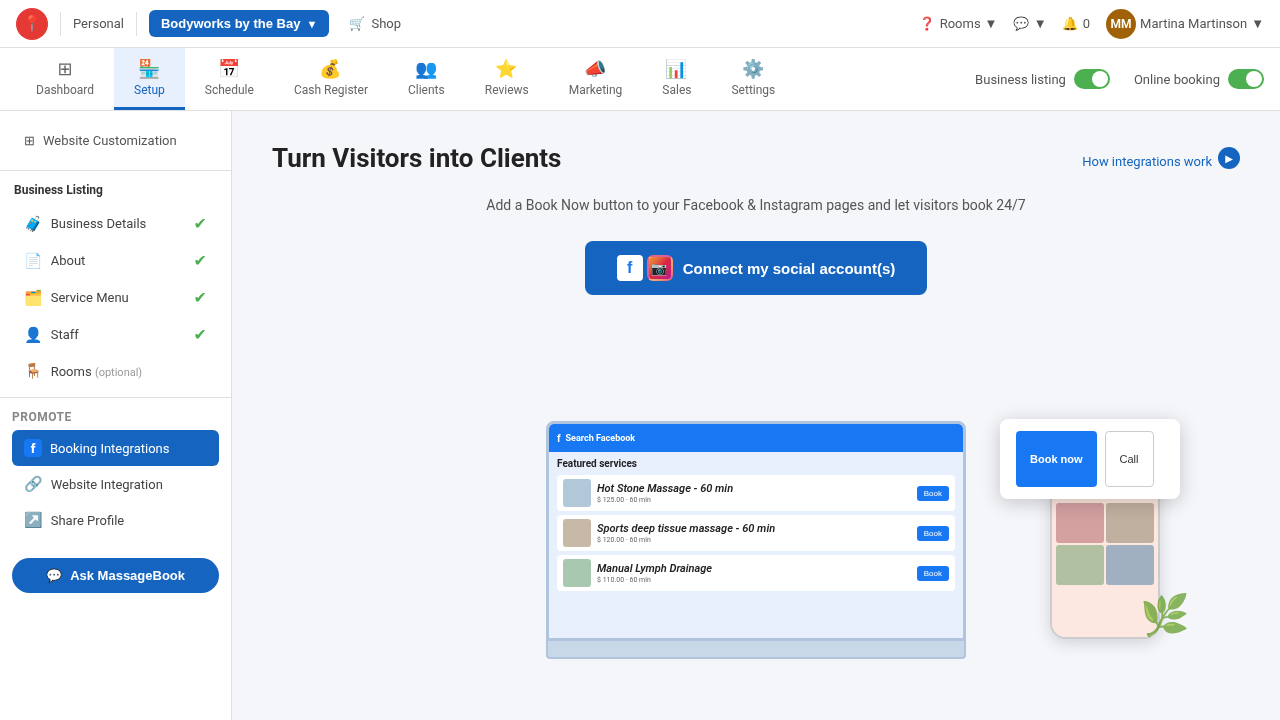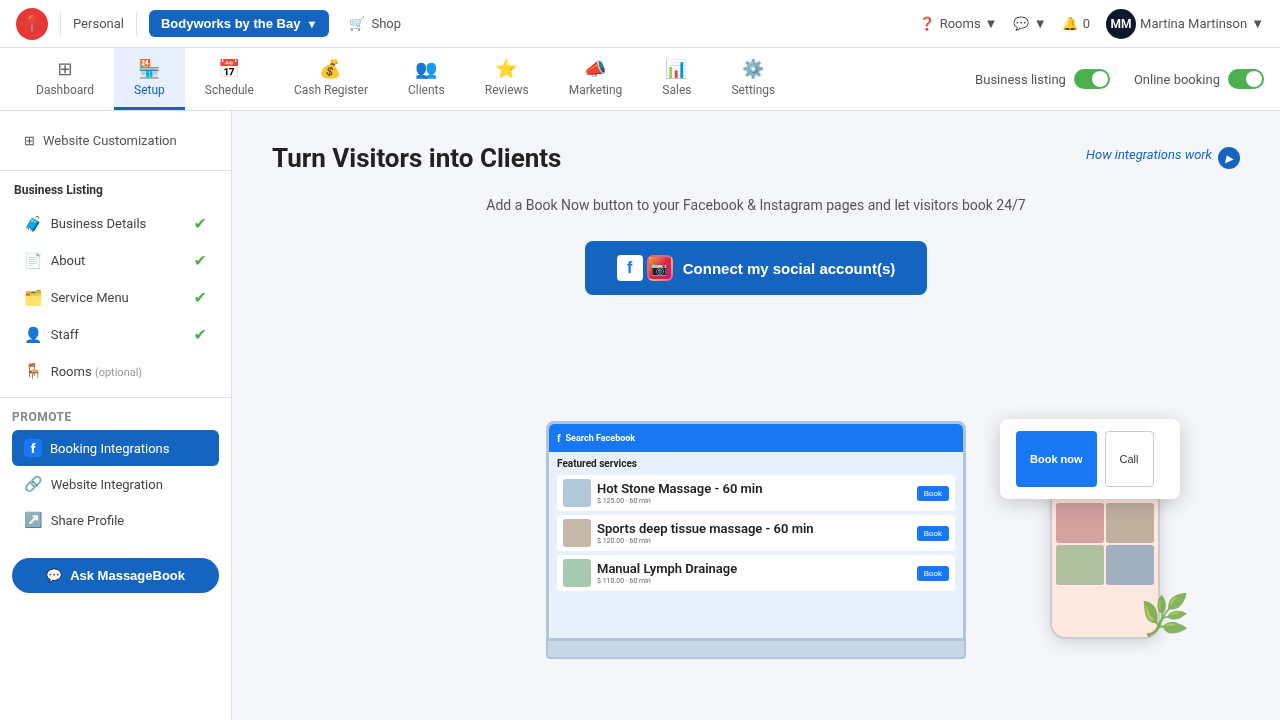--- a/index.html
+++ b/index.html
@@ -17,21 +17,21 @@
     .nav-divider { width: 1px; height: 24px; background: #e0e0e0; }
     .personal-label { color: #555; font-size: 13px; }
     .business-btn {
       display: flex; align-items: center; gap: 6px; background: #1565c0; color: #fff;
       border: none; border-radius: 6px; padding: 6px 12px; font-size: 13px; font-weight: 600; cursor: pointer;
     }
     .business-btn .chevron { font-size: 11px; }
     .shop-link { display: flex; align-items: center; gap: 6px; color: #555; font-size: 13px; cursor: pointer; margin-left: 8px; }
     .nav-right { margin-left: auto; display: flex; align-items: center; gap: 16px; }
     .nav-right-item { display: flex; align-items: center; gap: 4px; color: #555; font-size: 13px; cursor: pointer; }
-    .avatar-placeholder { width: 30px; height: 30px; border-radius: 50%; background: #0f172a; display: flex; align-items: center; justify-content: center; color: #fff; font-size: 12px; font-weight: 600; }
+    .avatar-placeholder { width: 30px; height: 30px; border-radius: 50%; background: #a16207; display: flex; align-items: center; justify-content: center; color: #fff; font-size: 12px; font-weight: 600; }
 
     
     .tab-nav {
       display: flex; align-items: center; background: #fff; border-bottom: 1px solid #e0e0e0;
       padding: 0 16px; gap: 0; position: relative;
     }
     .tab-item {
       display: flex; flex-direction: column; align-items: center; gap: 4px;
       padding: 10px 20px; cursor: pointer; color: #666; font-size: 12px; border-bottom: 3px solid transparent;
       position: relative; transition: color 0.2s;
@@ -71,21 +71,21 @@
       display: flex; align-items: center; gap: 8px; background: #1565c0; color: #fff;
       border: none; border-radius: 24px; padding: 10px 16px; font-size: 13px; font-weight: 600;
       cursor: pointer; width: calc(100% - 24px); margin: 8px 12px 12px; justify-content: center;
     }
 
     
     .content { flex: 1; overflow-y: auto; padding: 32px 40px; background: #f5f6fa; }
 
     .content-header { display: flex; align-items: center; justify-content: space-between; margin-bottom: 24px; gap: 8px; }
     .content-title { font-size: 26px; font-weight: 700; color: #222; }
-    .integration-link { display: flex; align-items: flex-start; gap: 6px; color: #1565c0; font-size: 13px; cursor: pointer; text-decoration: none; font-style: italic; }
+    .integration-link { display: flex; align-items: flex-end; gap: 6px; color: #1565c0; font-size: 13px; cursor: pointer; text-decoration: none; }
     .play-icon { width: 22px; height: 22px; background: #1565c0; border-radius: 50%; display: flex; align-items: center; justify-content: center; color: #fff; font-size: 10px; }
 
     .content-sub { text-align: center; color: #555; font-size: 14px; margin-bottom: 28px; }
 
     .connect-btn {
       display: flex; align-items: center; justify-content: center; gap: 10px;
       background: #1565c0; color: #fff; border: none; border-radius: 8px;
       padding: 14px 32px; font-size: 15px; font-weight: 600; cursor: pointer;
       margin: 0 auto 32px; width: auto;
     }
@@ -113,21 +113,21 @@
 
     .fb-preview {
       background: #e8f0fe; height: 100%; padding: 8px;
       font-size: 9px; color: #333;
     }
     .fb-bar { background: #1877f2; height: 28px; border-radius: 4px 4px 0 0; display: flex; align-items: center; padding: 0 8px; color: #fff; font-size: 10px; font-weight: 700; margin: -8px -8px 6px; }
     .services-title { font-size: 10px; font-weight: 700; margin-bottom: 6px; color: #222; }
     .service-row { display: flex; align-items: center; gap: 6px; background: #fff; border-radius: 4px; padding: 4px 6px; margin-bottom: 4px; }
     .service-thumb { width: 28px; height: 28px; border-radius: 3px; background: #b0bec5; flex-shrink: 0; }
     .service-info { flex: 1; }
-    .service-name { font-size: 13px; font-weight: 600; color: #222; line-height: 1.2; }
+    .service-name { font-size: 11px; font-weight: 600; color: #222; line-height: 1.2; font-style: italic; }
     .service-price { font-size: 7px; color: #666; }
     .book-btn { background: #1877f2; color: #fff; border: none; border-radius: 3px; padding: 3px 7px; font-size: 8px; cursor: pointer; }
     .see-all-btn { background: #e8ecf4; color: #333; border: none; border-radius: 3px; padding: 3px 10px; font-size: 8px; width: 100%; cursor: pointer; margin-top: 4px; }
 
     
     .phone-mockup {
       position: absolute; right: 80px; bottom: 20px;
       width: 110px; background: #fff; border-radius: 16px; border: 2px solid #ccc;
       overflow: hidden; box-shadow: 0 4px 16px rgba(0,0,0,0.15);
     }

